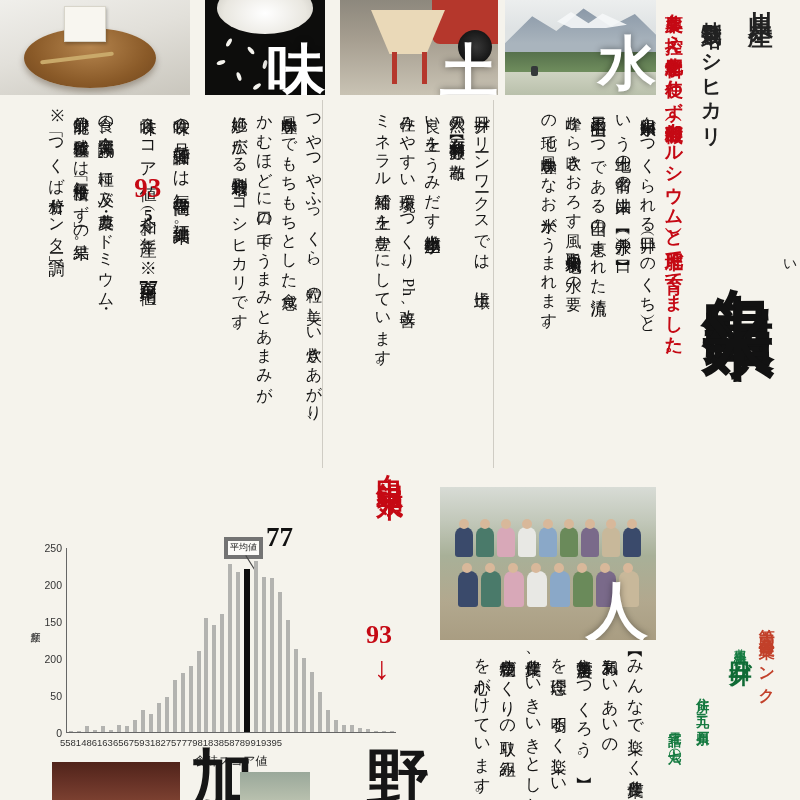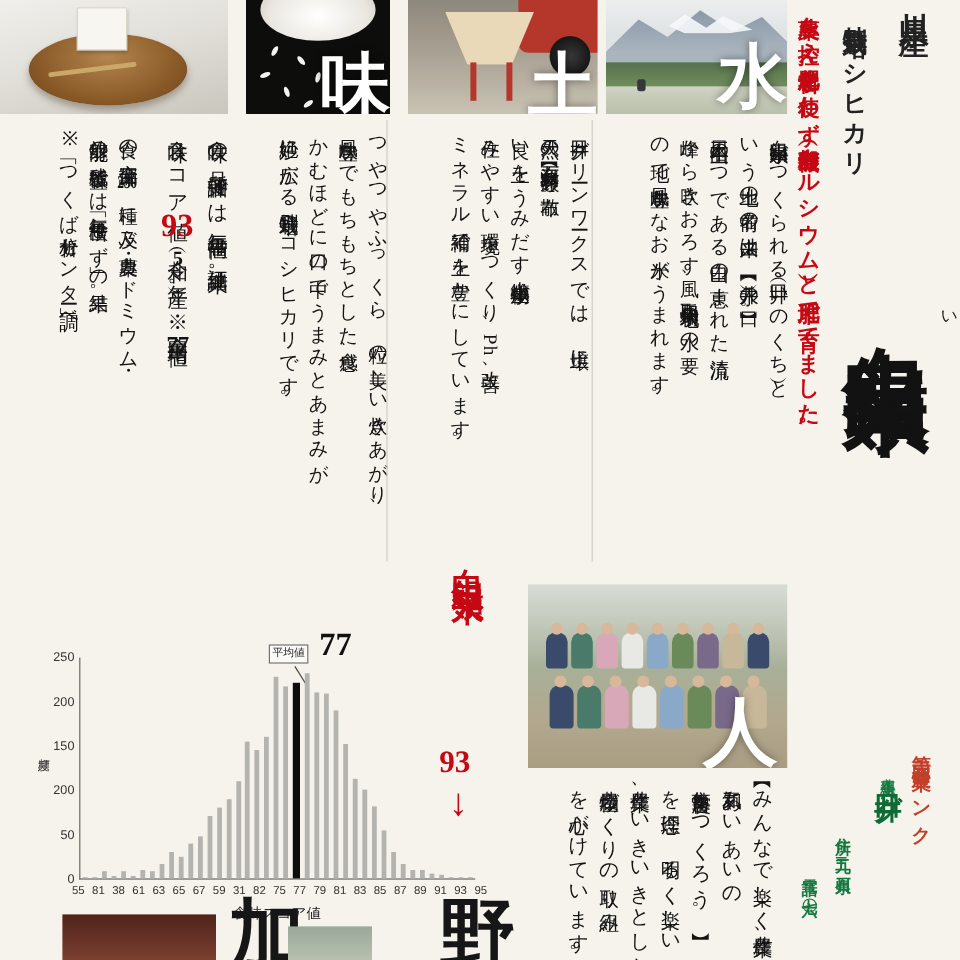--- a/index.html
+++ b/index.html
@@ -84,36 +84,36 @@
   .article-safety  { left:36px; top:104px; height:412px; width:82px; }
   .article-people  { left:450px; top:646px; height:170px; width:198px; font-size:16.5px; }
   .score-big { color:#c50914; font-size:27px; }
   .avg-num { font-size:19px; }
   .count-num { font-size:15px; }
   .divider { position:absolute; width:1px; background:#cfccc4; top:100px; height:368px; }
   .div1 { left:322px; } .div2 { left:493px; }
   
   .chart { position:absolute; left:28px; top:506px; width:392px; height:260px; }
   .chart-title { position:absolute; left:126px; top:0; font-size:19px; letter-spacing:2px; color:#222; }
-  .mean-box { position:absolute; left:196px; top:31px; font-size:9px; border:1px solid #737373;
+  .mean-box { position:absolute; left:196px; top:31px; font-size:9px; border:4px solid #737373;
               padding:0 2px 1px 2px; color:#222; background:rgba(255,255,255,.6); }
   .mean-val { position:absolute; left:238px; top:16px; font-size:27px; font-weight:bold; color:#111; }
   .mean-line { position:absolute; left:222px; top:48px; height:18px; border-left:1px solid #444;
                transform:rotate(-32deg); }
   .y-label { position:absolute; left:0px; top:118px; writing-mode:vertical-rl; font-size:10px; color:#333; }
   .yticks { position:absolute; left:8px; top:36px; width:26px; height:197px;
             display:flex; flex-direction:column; justify-content:space-between; align-items:flex-end;
             font-size:10.5px; color:#333; font-family:"Liberation Sans",sans-serif; }
   .plot { position:absolute; left:38px; top:42px; width:330px; height:185px;
           border-left:1px solid #666; border-bottom:1px solid #666;
           display:flex; align-items:flex-end; justify-content:space-between; padding:0 2px; }
   .bar { width:4px; background:#b3b3b0; }
   .bar-hl { background:#0d0d0d; width:6px; }
   .xticks { position:absolute; left:32px; top:231px; width:346px; display:flex;
-            justify-content:space-between; font-size:9.5px; color:#333;
+            font-size:9.5px; color:#333;
             font-family:"Liberation Sans",sans-serif; }
   .x-label { position:absolute; left:38px; top:247px; width:330px; text-align:center; font-size:12px; color:#222; }
   
   .ann-text { left:368px; top:452px; height:180px; font-size:27px; font-weight:bold;
               color:#c50914; letter-spacing:5px; }
   .ann-val { position:absolute; left:366px; top:620px; font-size:26px; font-weight:bold; color:#c50914; }
   .ann-arrow { position:absolute; left:374px; top:652px; font-size:32px; font-weight:bold; color:#c50914; line-height:1; }
   
   .ph-group { position:absolute; left:440px; top:487px; width:216px; height:153px; overflow:hidden;
               background:linear-gradient(180deg,#d8dcd6 0%,#c2c8ba 22%,#a8b098 45%,#b2a88e 75%,#a99d82 100%); }
@@ -278,21 +278,21 @@
       <div class="bar" style="height: 3.6%;"></div>
       <div class="bar" style="height: 2.4%;"></div>
       <div class="bar" style="height: 1.6%;"></div>
       <div class="bar" style="height: 0.8%;"></div>
       <div class="bar" style="height: 0.8%;"></div>
       <div class="bar" style="height: 0.4%;"></div>
     </div>
   <div class="xticks">
       <span>55</span>
       <span>81</span>
-      <span>38</span>
+      <span>48</span>
       <span>61</span>
       <span>63</span>
       <span>65</span>
       <span>67</span>
       <span>59</span>
       <span>31</span>
       <span>82</span>
       <span>75</span>
       <span>77</span>
       <span>79</span>

